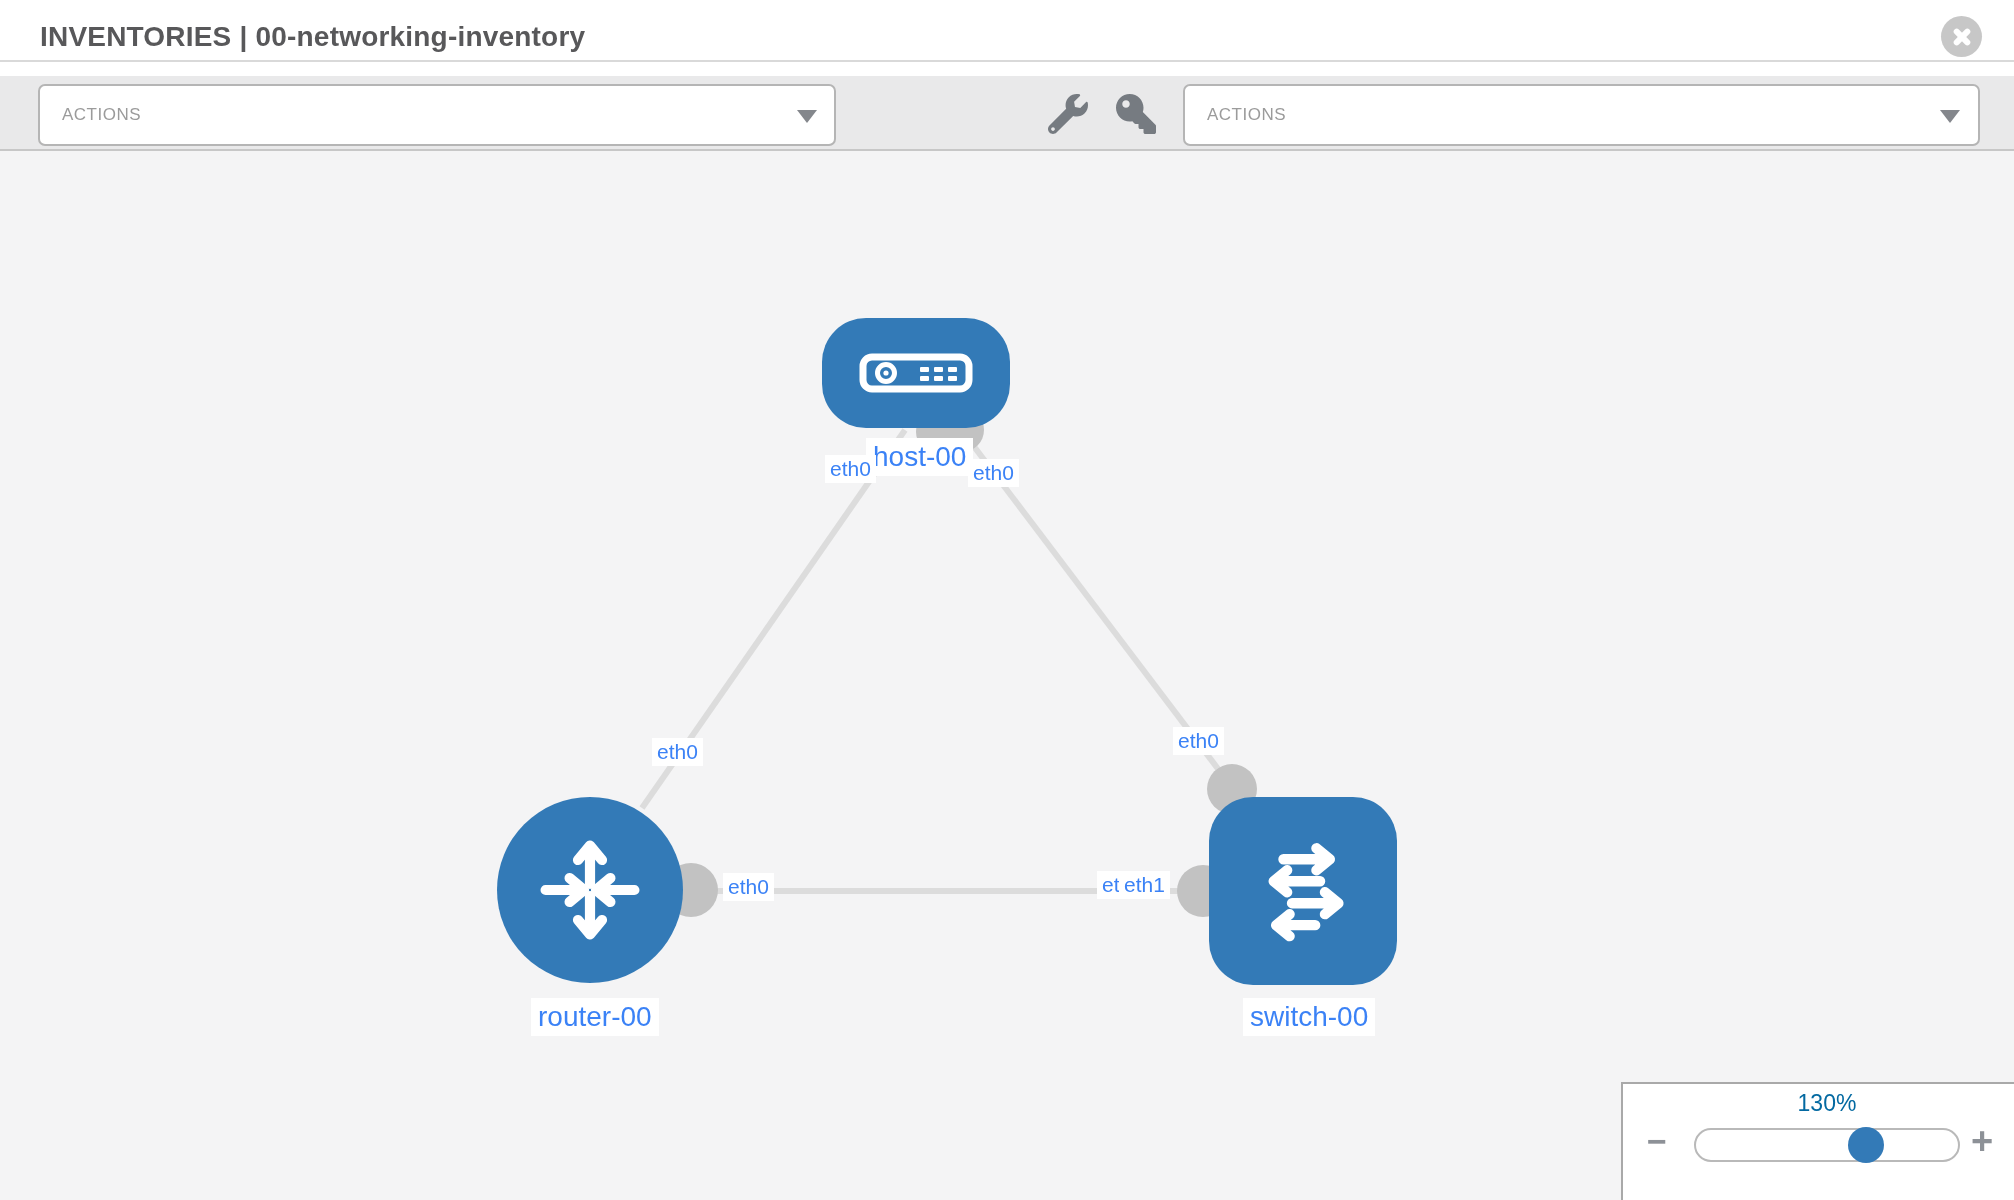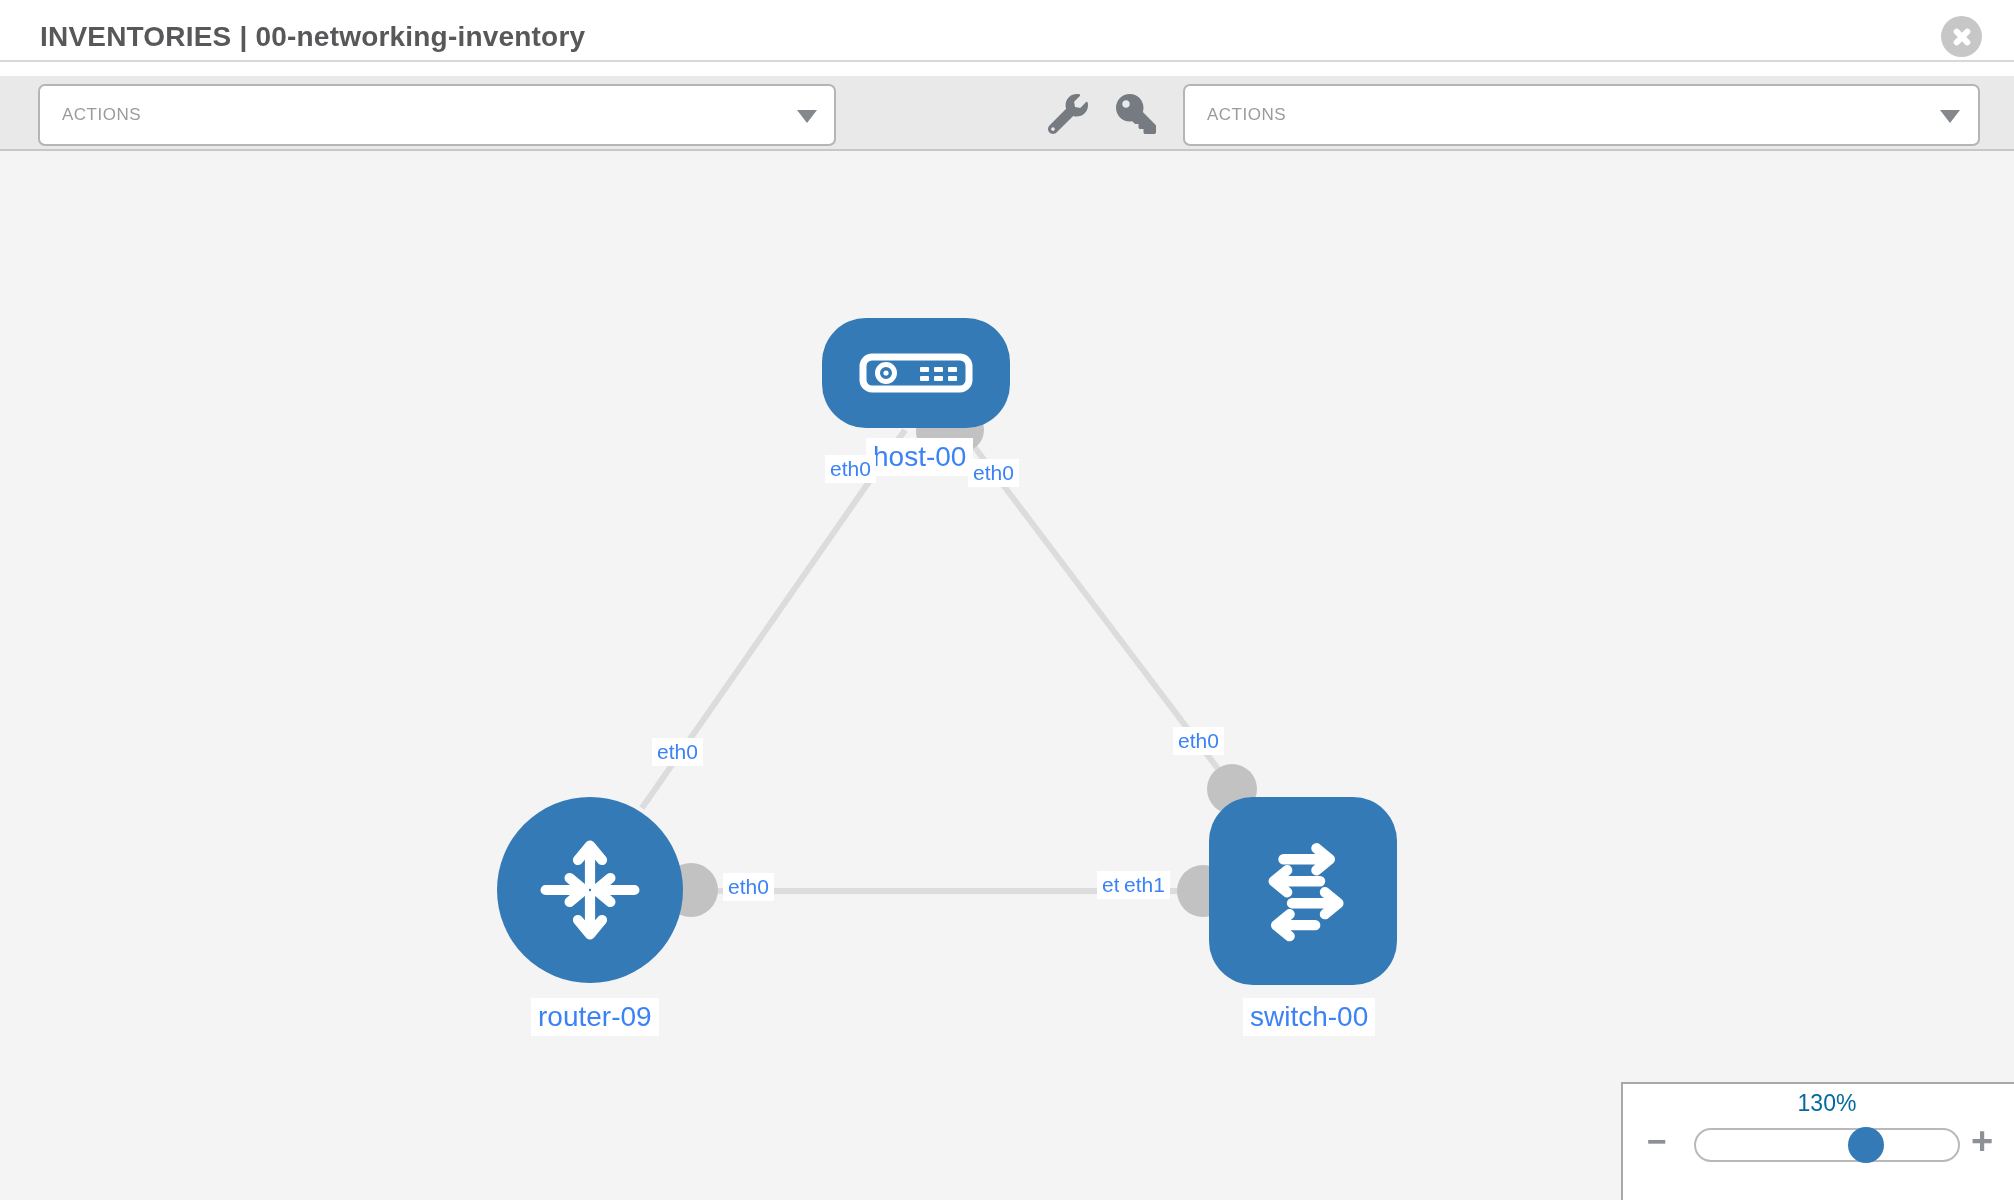--- a/index.html
+++ b/index.html
@@ -148,21 +148,21 @@
   <div class="node" id="node-switch">
     <svg width="122" height="122" viewBox="0 0 100 100" stroke-width="8.5">
       <path d="M34 24 L71 24 M61 15 L72 24 L61 33"></path>
       <path d="M64 42 L27 42 M37 33 L26 42 L37 51"></path>
       <path d="M41 60 L78 60 M68 51 L79 60 L68 69"></path>
       <path d="M60 78 L29 78 M39 69 L28 78 L39 87"></path>
     </svg>
   </div>
 
   <div class="chip node-label" style="left:866px; top:287px;">host-00</div>
-  <div class="chip node-label" style="left:531px; top:847px;">router-09</div>
+  <div class="chip node-label" style="left:531px; top:847px;">router-00</div>
   <div class="chip node-label" style="left:1243px; top:847px;">switch-00</div>
 
   <div class="chip if-label" style="left:825px; top:304px;">eth0</div>
   <div class="chip if-label" style="left:968px; top:308px;">eth0</div>
   <div class="chip if-label" style="left:652px; top:587px;">eth0</div>
   <div class="chip if-label" style="left:1173px; top:576px;">eth0</div>
   <div class="chip if-label" style="left:723px; top:722px;">eth0</div>
   <div class="chip if-label" style="left:1097px; top:720px;">eth0</div>
   <div class="chip if-label" style="left:1119px; top:720px;">eth1</div>
 

